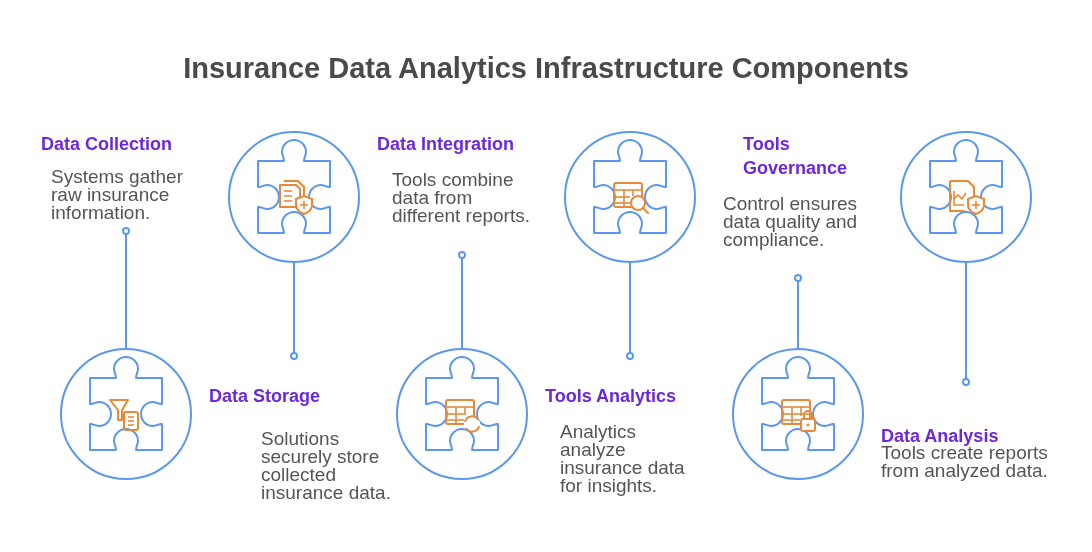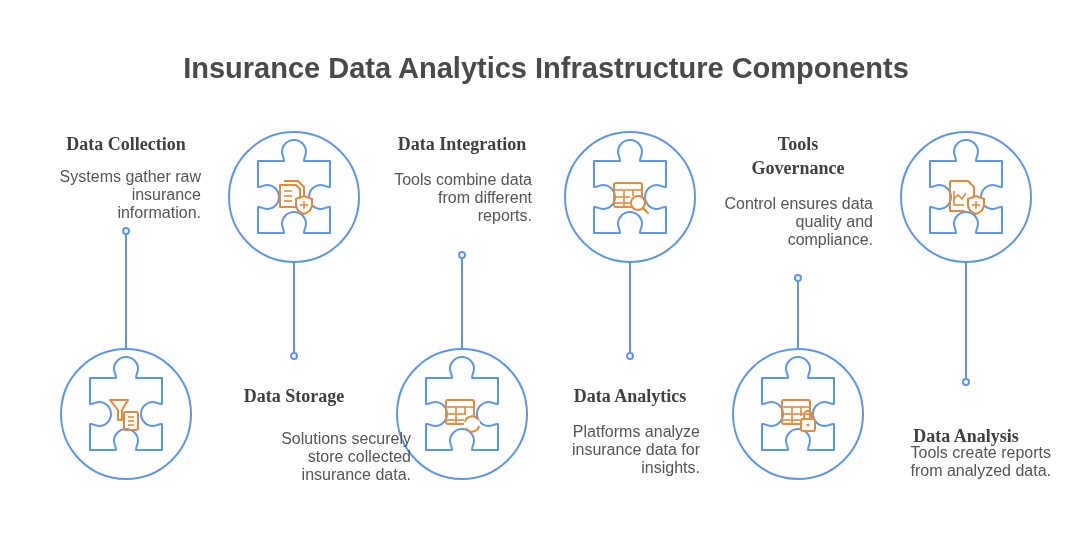--- a/index.html
+++ b/index.html
@@ -1,22 +1,22 @@
 <!DOCTYPE html>
 <html><head>
 <meta charset="utf-8">
 <style>
   html, body { margin: 0; padding: 0; background: #ffffff; }
   body { width: 1092px; height: 552px; position: relative; overflow: hidden;
          font-family: "Liberation Sans", "DejaVu Sans", sans-serif; }
   .title { position: absolute; left: 0; width: 1092px; top: 52px; text-align: center;
            font-size: 29px; font-weight: bold; color: #4a4a4a; }
-  .heading { position: absolute; width: 170px; text-align: center; font-size: 18px;
-             font-weight: bold; color: #404040; line-height: 24px; font-family: Liberation Serif, serif; }
-  .desc { position: absolute; width: 170px; text-align: right; font-size: 16px;
+  .heading { position: absolute; width: 170px; text-align: left; font-size: 18px;
+             font-weight: bold; color: #6d28d9; line-height: 24px; }
+  .desc { position: absolute; width: 170px; text-align: left; font-size: 19px;
           color: #555555; line-height: 18px; }
   svg.diagram { position: absolute; left: 0; top: 0; }
 </style>
 </head>
 <body>
 
 <div class="title">Insurance Data Analytics Infrastructure Components</div>
 
 <svg class="diagram" width="1092" height="552" viewBox="0 0 1092 552" xmlns="http://www.w3.org/2000/svg">
     <g>
@@ -129,20 +129,20 @@
 
 <div class="heading" style="left:41px; top:132px;">Data Collection</div>
 <div class="desc" style="left:41px; top:168px; width:170px; padding:0 10px; box-sizing:border-box;">Systems gather raw insurance information.</div>
 
 <div class="heading" style="left:209px; top:384px;">Data Storage</div>
 <div class="desc" style="left:219px; top:430px; width:150px;margin-left:42px;">Solutions securely store collected insurance data.</div>
 
 <div class="heading" style="left:377px; top:132px;">Data Integration</div>
 <div class="desc" style="left:392px; top:171px; width:140px;">Tools combine data from different reports.</div>
 
-<div class="heading" style="left:545px; top:384px;">Data Analytics</div>
-<div class="desc" style="left:560px; top:423px; width:140px;">Platforms analyze insurance data for insights.</div>
+<div class="heading" style="left:545px; top:384px;">Tools Analytics</div>
+<div class="desc" style="left:560px; top:423px; width:140px;">Analytics analyze insurance data for insights.</div>
 
 <div class="heading" style="left:743px; top:132px; width:110px;">Tools Governance</div>
 <div class="desc" style="left:723px; top:195px; width:150px;">Control ensures data quality and compliance.</div>
 
 <div class="heading" style="left:881px; top:408px;margin-top:16px;">Data Analysis</div>
 <div class="desc" style="left:881px; top:444px; width:170px;">Tools create reports from analyzed data.</div>
 
 </body></html>

